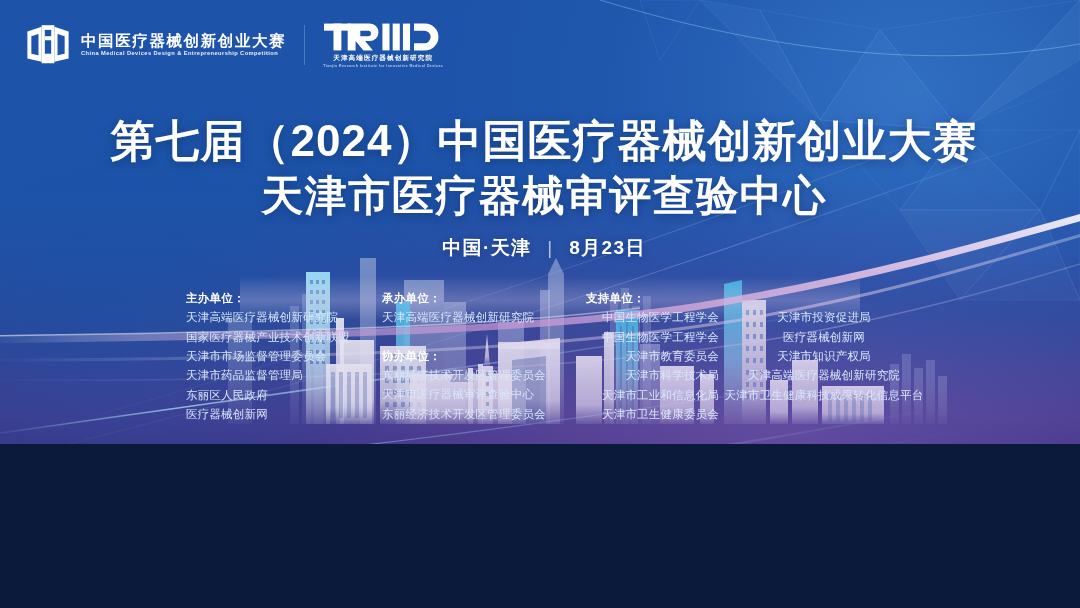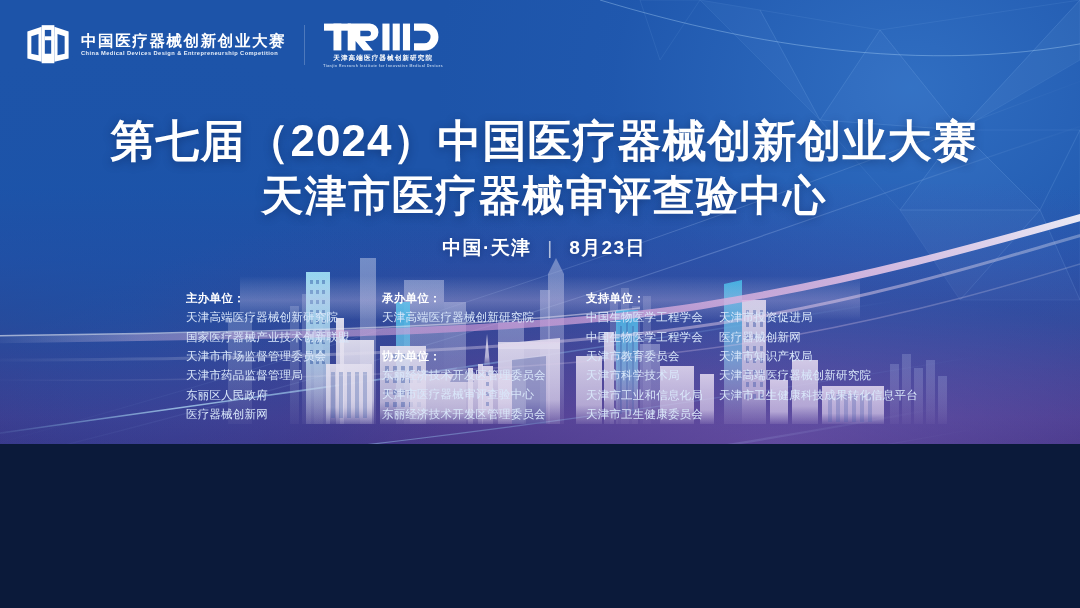--- a/index.html
+++ b/index.html
@@ -81,22 +81,22 @@
   
   .orgs{
     position:absolute;left:186px;top:289px;z-index:5;
     display:flex;align-items:flex-start;gap:16px;
   }
   .org-col{display:flex;flex-direction:column;}
   .col-1{width:180px;}
   .col-2{width:188px;}
   .col-3{display:flex;gap:0;}
   .sub-col{display:flex;flex-direction:column;}
-  .sub-col-a{width:133px;}
-  .sub-col-b{width:210px;}
+  .sub-col-a{width:133px;text-align:right;}
+  .sub-col-b{width:210px;text-align:center;}
   .org-head{
     color:#ffffff;font-size:11.5px;font-weight:700;letter-spacing:.3px;line-height:1.68;
     white-space:nowrap;
   }
   .org-item{
     color:#d9e7fa;font-size:11.5px;font-weight:400;letter-spacing:.2px;line-height:1.68;
     white-space:nowrap;
   }
   .org-gap{height:19px;}
 </style>

